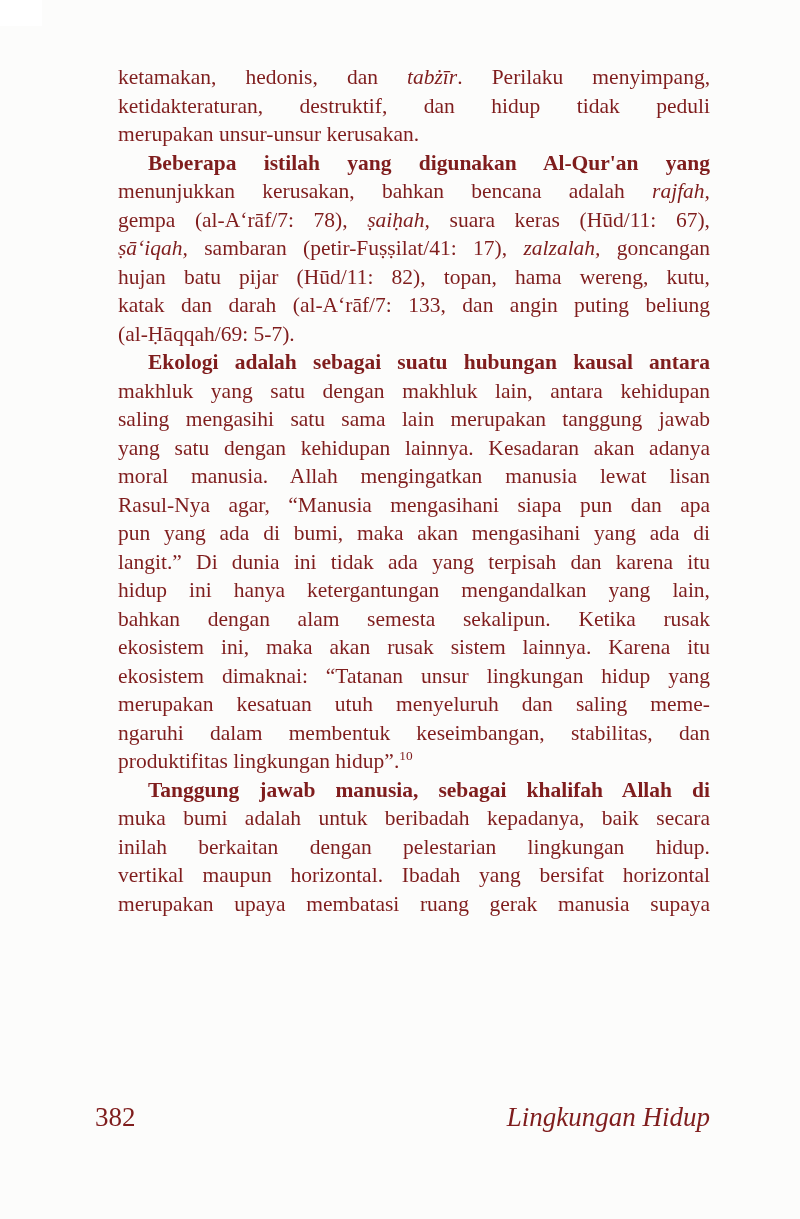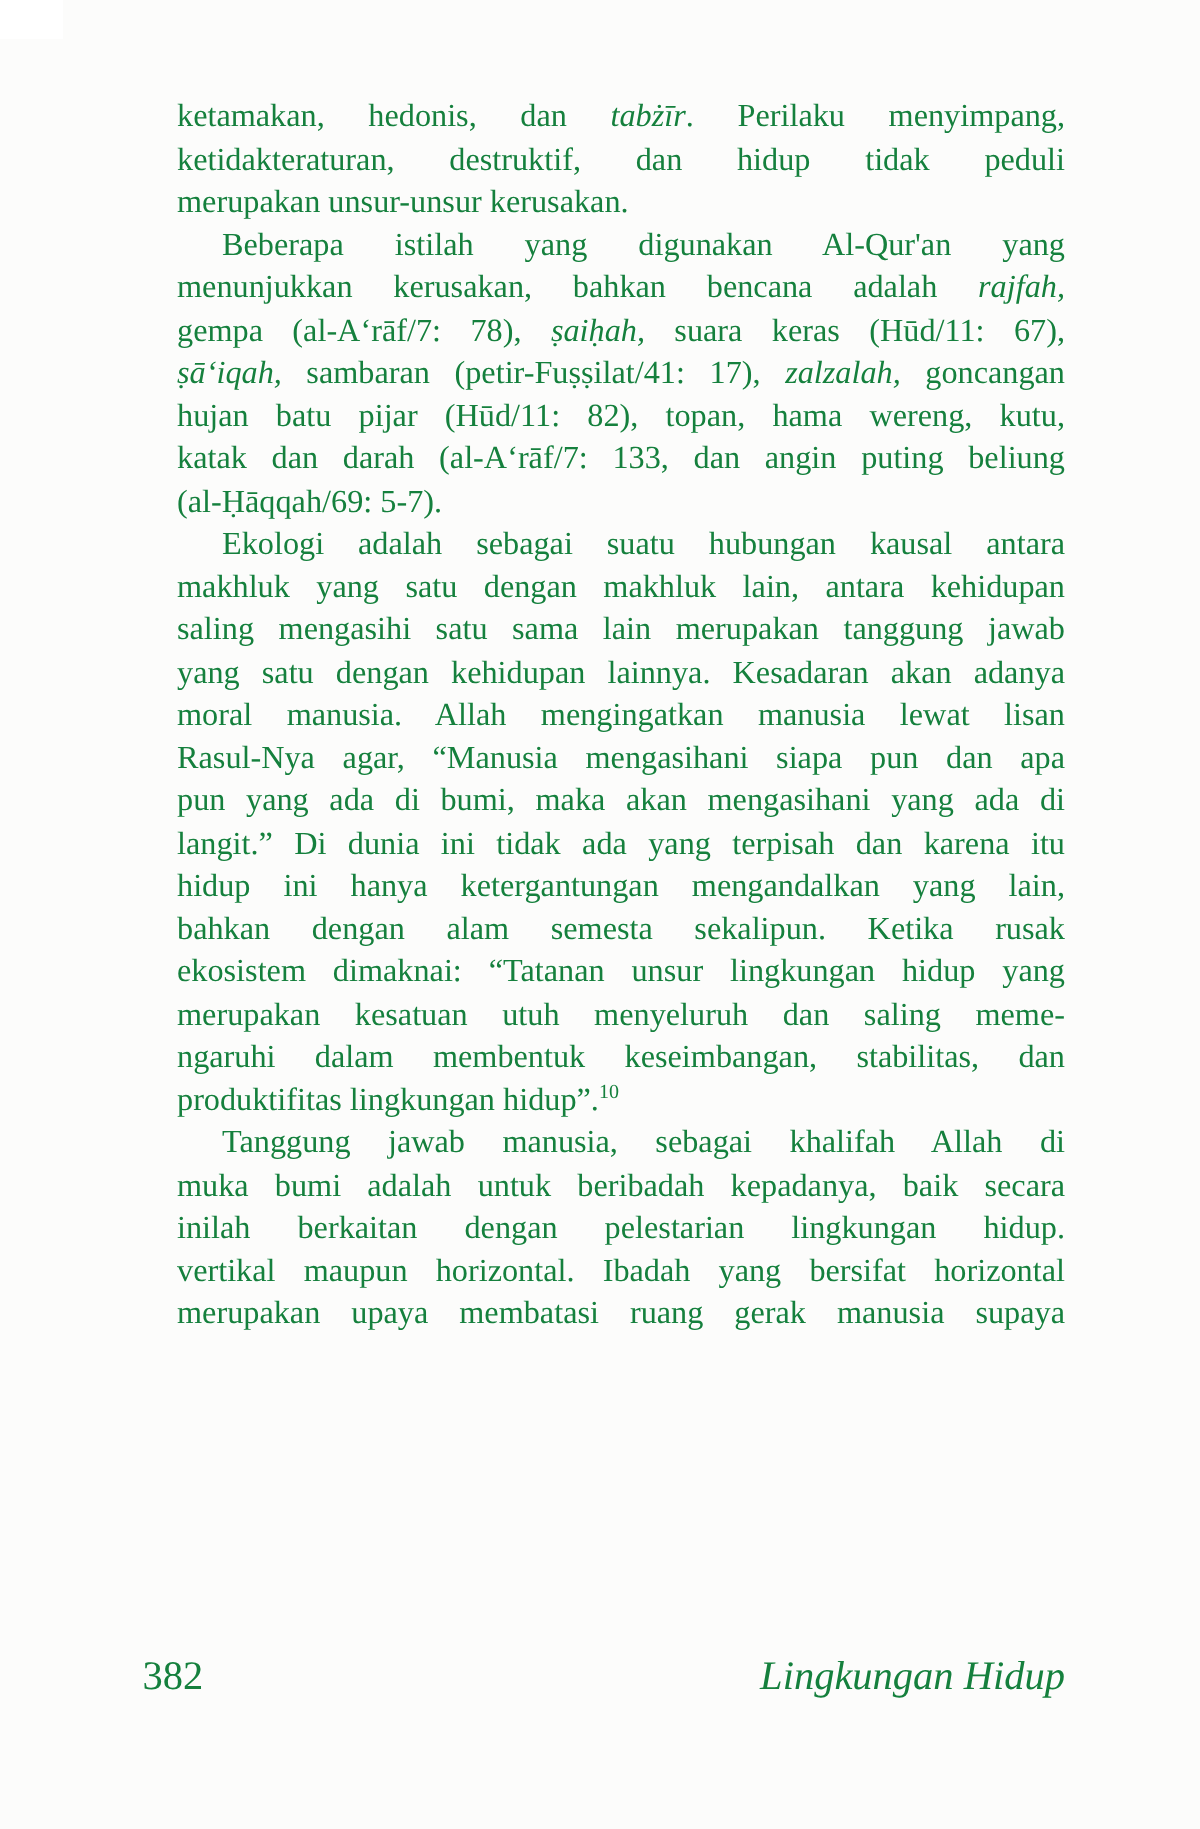--- a/index.html
+++ b/index.html
@@ -5,21 +5,21 @@
   html, body { margin: 0; padding: 0; }
   body {
     width: 800px; height: 1219px;
     background: #fcfcfb;
     font-family: "Liberation Serif", "DejaVu Serif", serif;
   }
   .page {
     position: relative;
     width: 800px; height: 1219px;
     background: #fcfcfb;
-    color: #15803d;
+    color: #7f1d1d;
     overflow: hidden;
   }
   .scan-corner {
     position: absolute; left: 0; top: 0;
     width: 42px; height: 26px;
     background: #ffffff;
   }
   .text-block {
     position: absolute;
     left: 118px; top: 63px;
@@ -30,21 +30,21 @@
   .line {
     text-align: justify;
     text-align-last: justify;
     overflow: hidden;
     white-space: normal;
   }
   .line.last {
     text-align: left;
     text-align-last: left;
   }
-  .line.indent { text-indent: 30px; }
+  .line.indent { text-indent: 30px; font-weight: bold; }
   .heading {
     margin: 21px 0 0 -21px;
     text-align: left;
     text-align-last: left;
   }
   em { font-style: italic; }
   sup {
     font-size: 0.62em;
     line-height: 0;
     vertical-align: super;
@@ -80,20 +80,21 @@
       <div class="line indent"><span>Ekologi adalah sebagai suatu hubungan kausal antara</span></div>
       <div class="line"><span>makhluk yang satu dengan makhluk lain, antara kehidupan</span></div>
       <div class="line"><span>saling mengasihi satu sama lain merupakan tanggung jawab</span></div>
       <div class="line"><span>yang satu dengan kehidupan lainnya. Kesadaran akan adanya</span></div>
       <div class="line"><span>moral manusia. Allah mengingatkan manusia lewat lisan</span></div>
       <div class="line"><span>Rasul-Nya agar, “Manusia mengasihani siapa pun dan apa</span></div>
       <div class="line"><span>pun yang ada di bumi, maka akan mengasihani yang ada di</span></div>
       <div class="line"><span>langit.”  Di dunia ini tidak ada yang terpisah dan karena itu</span></div>
       <div class="line"><span>hidup ini hanya ketergantungan mengandalkan yang lain,</span></div>
       <div class="line"><span>bahkan dengan alam semesta sekalipun. Ketika rusak</span></div>
+      <div class="line"><span>ekosistem ini, maka akan rusak sistem lainnya. Karena itu</span></div>
       <div class="line"><span>ekosistem dimaknai: “Tatanan unsur lingkungan hidup yang</span></div>
       <div class="line"><span>merupakan kesatuan utuh menyeluruh dan saling meme-</span></div>
       <div class="line"><span>ngaruhi dalam membentuk keseimbangan, stabilitas, dan</span></div>
       <div class="line last"><span>produktifitas lingkungan hidup”.</span><sup>10</sup></div>
       <div class="line indent"><span>Tanggung jawab manusia, sebagai khalifah Allah di</span></div>
       <div class="line"><span>muka bumi adalah untuk beribadah kepadanya, baik secara</span></div>
       <div class="line"><span>inilah berkaitan dengan pelestarian lingkungan hidup.</span></div>
       <div class="line"><span>vertikal maupun horizontal. Ibadah yang bersifat horizontal</span></div>
       <div class="line"><span>merupakan upaya membatasi ruang gerak manusia supaya</span></div>
     </div>

